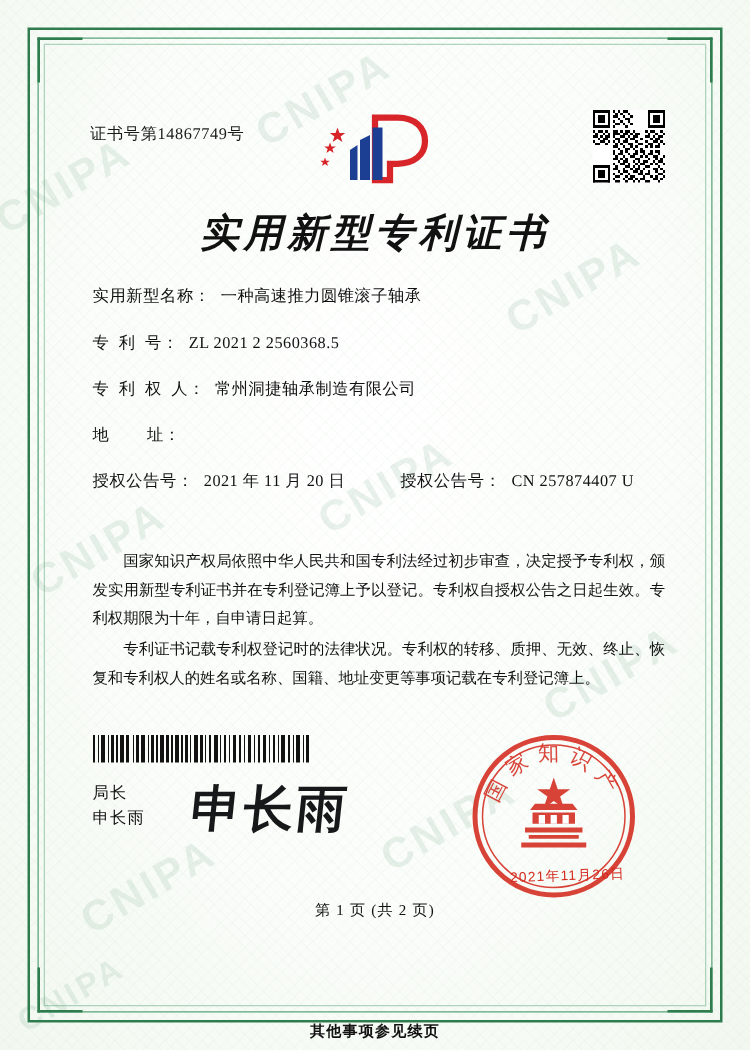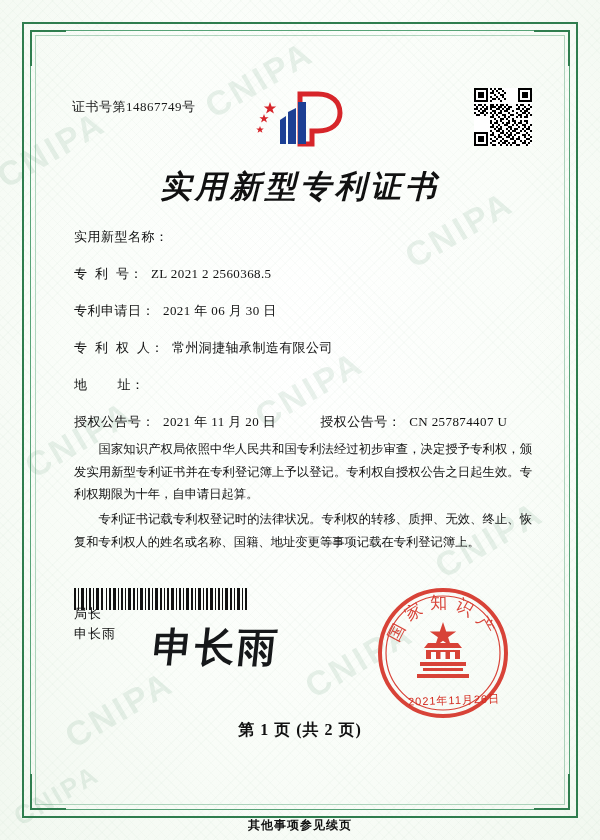--- a/index.html
+++ b/index.html
@@ -174,21 +174,21 @@
     position: absolute;
     left: 26px;
     top: 540px;
     width: 175px;
     height: 22px;
   }
 
   .sign-block {
     position: absolute;
     left: 26px;
-    top: 556px;
+    top: 576px;
     font-size: 13px;
     line-height: 1.5;
     color: #111;
     letter-spacing: 1px;
   }
 
   .signature {
     position: absolute;
     left: 105px;
     top: 572px;
@@ -217,24 +217,23 @@
     letter-spacing: 1px;
     transform: rotate(-2deg);
     font-family: "Liberation Sans", sans-serif;
   }
 
   .page-num {
     position: absolute;
     left: 0; right: 0;
     top: 672px;
     text-align: center;
-    font-size: 16px;
+    font-size: 12px;
     color: #111;
     letter-spacing: 1px;
-    font-weight: bold;
   }
 
   .footer-note {
     position: absolute;
     left: 0; right: 0;
     bottom: 6px;
     text-align: center;
     font-size: 12px;
     color: #111;
     letter-spacing: 1px;
@@ -483,28 +482,25 @@
           <polygon points="20,36 21,38.6 23.8,38.6 21.6,40.2 22.4,42.8 20,41.2 17.6,42.8 18.4,40.2 16.2,38.6 19,38.6"></polygon>
         </g>
       </svg>
     </div>
 
     <div class="title">实用新型专利证书</div>
 
     <div class="fields">
       <div class="field-row">
         <span class="field-label">实用新型名称：</span>
+        <span class="field-value">一种高速推力圆锥滚子轴承</span>
       </div>
       <div class="field-row">
         <span class="field-label">专  利  号：</span>
         <span class="field-value">ZL 2021 2 2560368.5</span>
-      </div>
-      <div class="field-row">
-        <span class="field-label">专利申请日：</span>
-        <span class="field-value">2021 年 06 月 30 日</span>
       </div>
       <div class="field-row">
         <span class="field-label">专  利  权  人：</span>
         <span class="field-value">常州洞捷轴承制造有限公司</span>
       </div>
       <div class="field-row">
         <span class="field-label">地        址：</span>
       </div>
       <div class="field-row double">
         <span class="field-label">授权公告号：</span>

